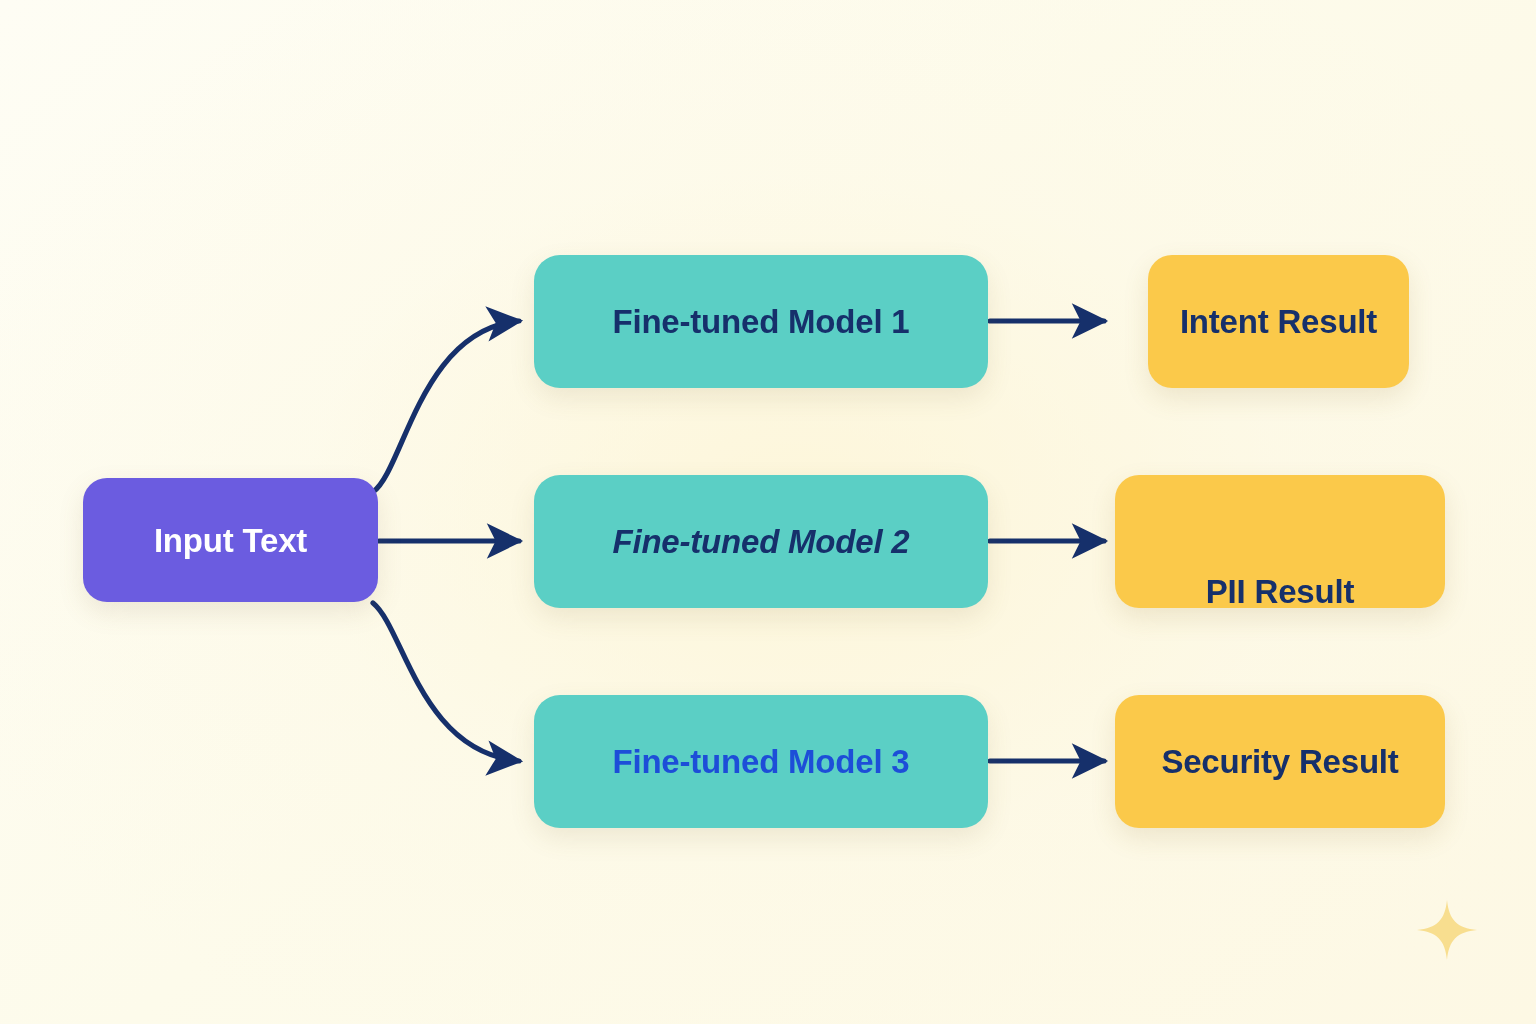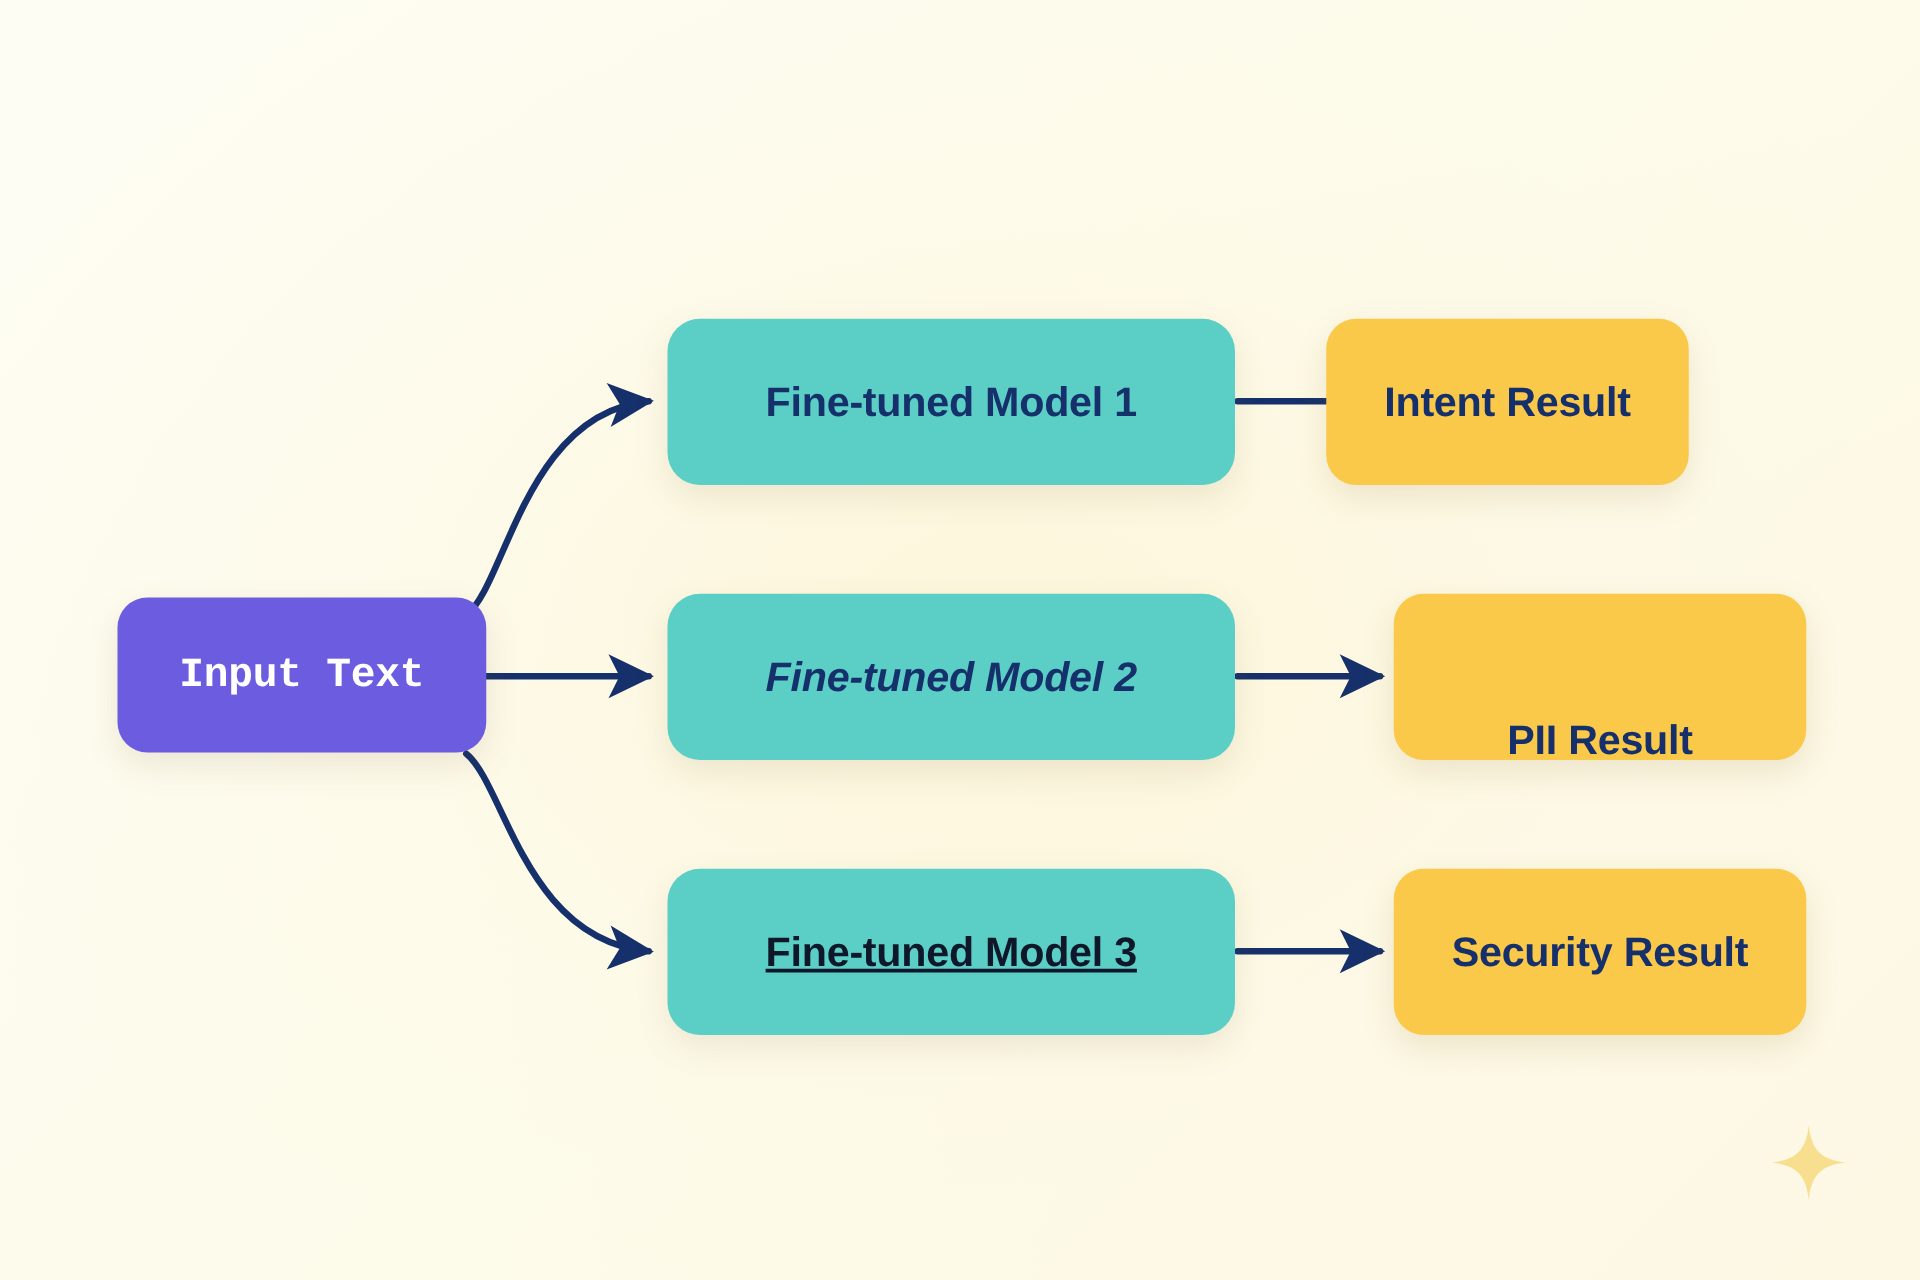--- a/index.html
+++ b/index.html
@@ -92,35 +92,35 @@
 
     <path d="M 379,541 L 519,541" fill="none" stroke="#16306B" stroke-width="5.2" stroke-linecap="round" marker-end="url(#arrowhead)"></path>
 
     <path d="M 373,603 C 404,628 420,752 519,761" fill="none" stroke="#16306B" stroke-width="5.2" stroke-linecap="round" marker-end="url(#arrowhead)"></path>
 
     <path d="M 990,321 L 1104,321" fill="none" stroke="#16306B" stroke-width="5.2" stroke-linecap="round" marker-end="url(#arrowhead)"></path>
     <path d="M 990,541 L 1104,541" fill="none" stroke="#16306B" stroke-width="5.2" stroke-linecap="round" marker-end="url(#arrowhead)"></path>
     <path d="M 990,761 L 1104,761" fill="none" stroke="#16306B" stroke-width="5.2" stroke-linecap="round" marker-end="url(#arrowhead)"></path>
   </svg>
 
-  <div class="node input" style="left:94px; top:478px; width:295px; height:124px; background:#6B5CE0;font-family:Liberation Mono, monospace;">
+  <div class="node input" style="left:83px; top:478px; width:295px; height:124px; background:#6B5CE0;">
     <span class="node-label" style="color:#FFFFFF;">Input Text</span>
   </div>
 
   <div class="node model" style="left:534px; top:255px; width:454px; height:133px; background:#5BCFC5;">
     <span class="node-label" style="color:#16306B;">Fine-tuned Model 1</span>
   </div>
   <div class="node model" style="left:534px; top:475px; width:454px; height:133px; background:#5BCFC5;font-style:italic;">
     <span class="node-label" style="color:#16306B;">Fine-tuned Model 2</span>
   </div>
   <div class="node model" style="left:534px; top:695px; width:454px; height:133px; background:#5BCFC5;">
-    <span class="node-label" style="color:#0f172a;text-decoration:underline;">Fine-tuned Model 3</span>
+    <span class="node-label" style="color:#1d4ed8;">Fine-tuned Model 3</span>
   </div>
 
-  <div class="node result" style="left:1061px; top:255px; width:290px; height:133px; background:#FBC94A;">
+  <div class="node result" style="left:1148px; top:255px; width:261px; height:133px; background:#FBC94A;">
     <span class="node-label" style="color:#16306B;">Intent Result</span>
   </div>
   <div class="node result" style="left:1115px; top:475px; width:330px; height:133px; background:#FBC94A;align-items:flex-end;">
     <span class="node-label" style="color:#16306B;">PII Result</span>
   </div>
   <div class="node result" style="left:1115px; top:695px; width:330px; height:133px; background:#FBC94A;">
     <span class="node-label" style="color:#16306B;">Security Result</span>
   </div>
 
   <svg id="sparkle" width="64" height="64" viewBox="0 0 64 64" style="left:1415px; top:898px;">

